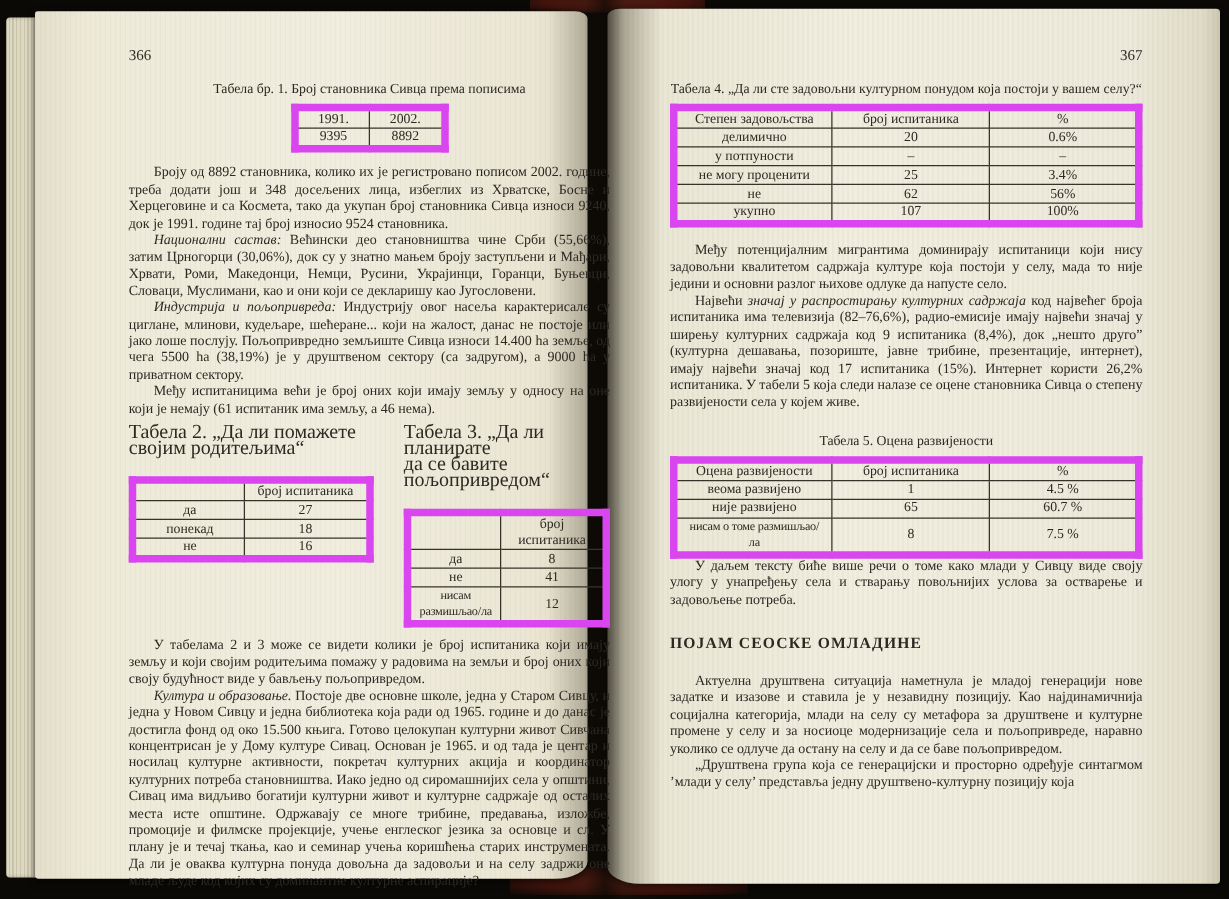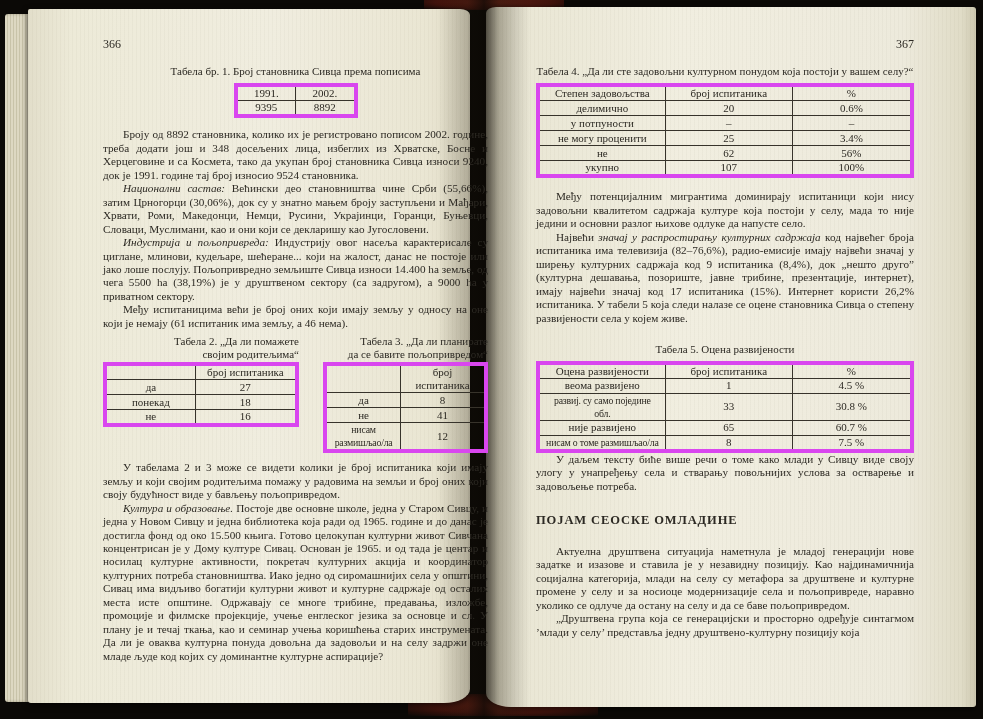--- a/index.html
+++ b/index.html
@@ -51,32 +51,32 @@
   }
   .col-left  { left:103px; top:38px; width:385px; }
   .col-right { left:536px; top:38px; width:378px; }
   .pn { font-size:12px; margin:0 0 14px 0; text-indent:0; }
   .pn-right { text-align:right; }
   .para { margin:0; text-indent:20px; }
   .mt8 { margin-top:8px; } .mt10 { margin-top:10px; } .mt12 { margin-top:12px; }
   .cap { text-align:center; text-indent:0; margin:0 0 5px 0; font-size:11px; line-height:13px; }
   .cap-nowrap { white-space:nowrap; }
   table.tbl { border-collapse:collapse; margin:0 auto; font-size:11px; color:#2c2923;
-              border:4px solid #d946ef; }
+              border:6px solid #d946ef; }
   .tbl td, .tbl th {
     border:1px solid #37332b; padding:0 6px; height:15px;
     text-align:center; font-weight:normal; vertical-align:middle; line-height:13px;
   }
   .t1 td { width:60px; }
   .twins { display:flex; justify-content:space-between; margin-top:5px; }
   .twin { width:196px; }
   .twin:last-child { width:165px; }
   .twin table { width:100%; }
   .twin .lbl { width:47%; }
-  .tcap { text-align:right; font-size:11px; line-height:13px; margin:0 0 1px 0; text-indent:0; }
+  .tcap { text-align:left; font-size:16px; line-height:13px; margin:0 0 16px 0; text-indent:0; }
   .t45 { width:100%; margin-top:5px; }
   .t45 .c1 { width:34%;margin-top:39px; } .t45 .c2 { width:34%; } .t45 .c3 { width:32%; }
   .small { font-size:9.8px; letter-spacing:-0.2px; }
   .section-heading {
     text-align:left; text-indent:0; font-weight:bold; font-size:12.5px;
     letter-spacing:0.9px; margin:21px 0 17px 0;
   }
 </style>
 </head>
 <body>
@@ -219,25 +219,20 @@
       <th class="c1">Оцена развијености</th>
       <th class="c2">број испитаника</th>
       <th class="c3">%</th>
     </tr>
     <tr>
       <td>веома развијено</td>
       <td>1</td>
       <td>4.5 %</td>
     </tr>
     <tr>
-      <td class="small">развиј. су само поједине обл.</td>
-      <td>33</td>
-      <td>30.8 %</td>
-    </tr>
-    <tr>
       <td>није развијено</td>
       <td>65</td>
       <td>60.7 %</td>
     </tr>
     <tr>
       <td class="small">нисам о томе размишљао/ла</td>
       <td>8</td>
       <td>7.5 %</td>
     </tr>
   </tbody>

